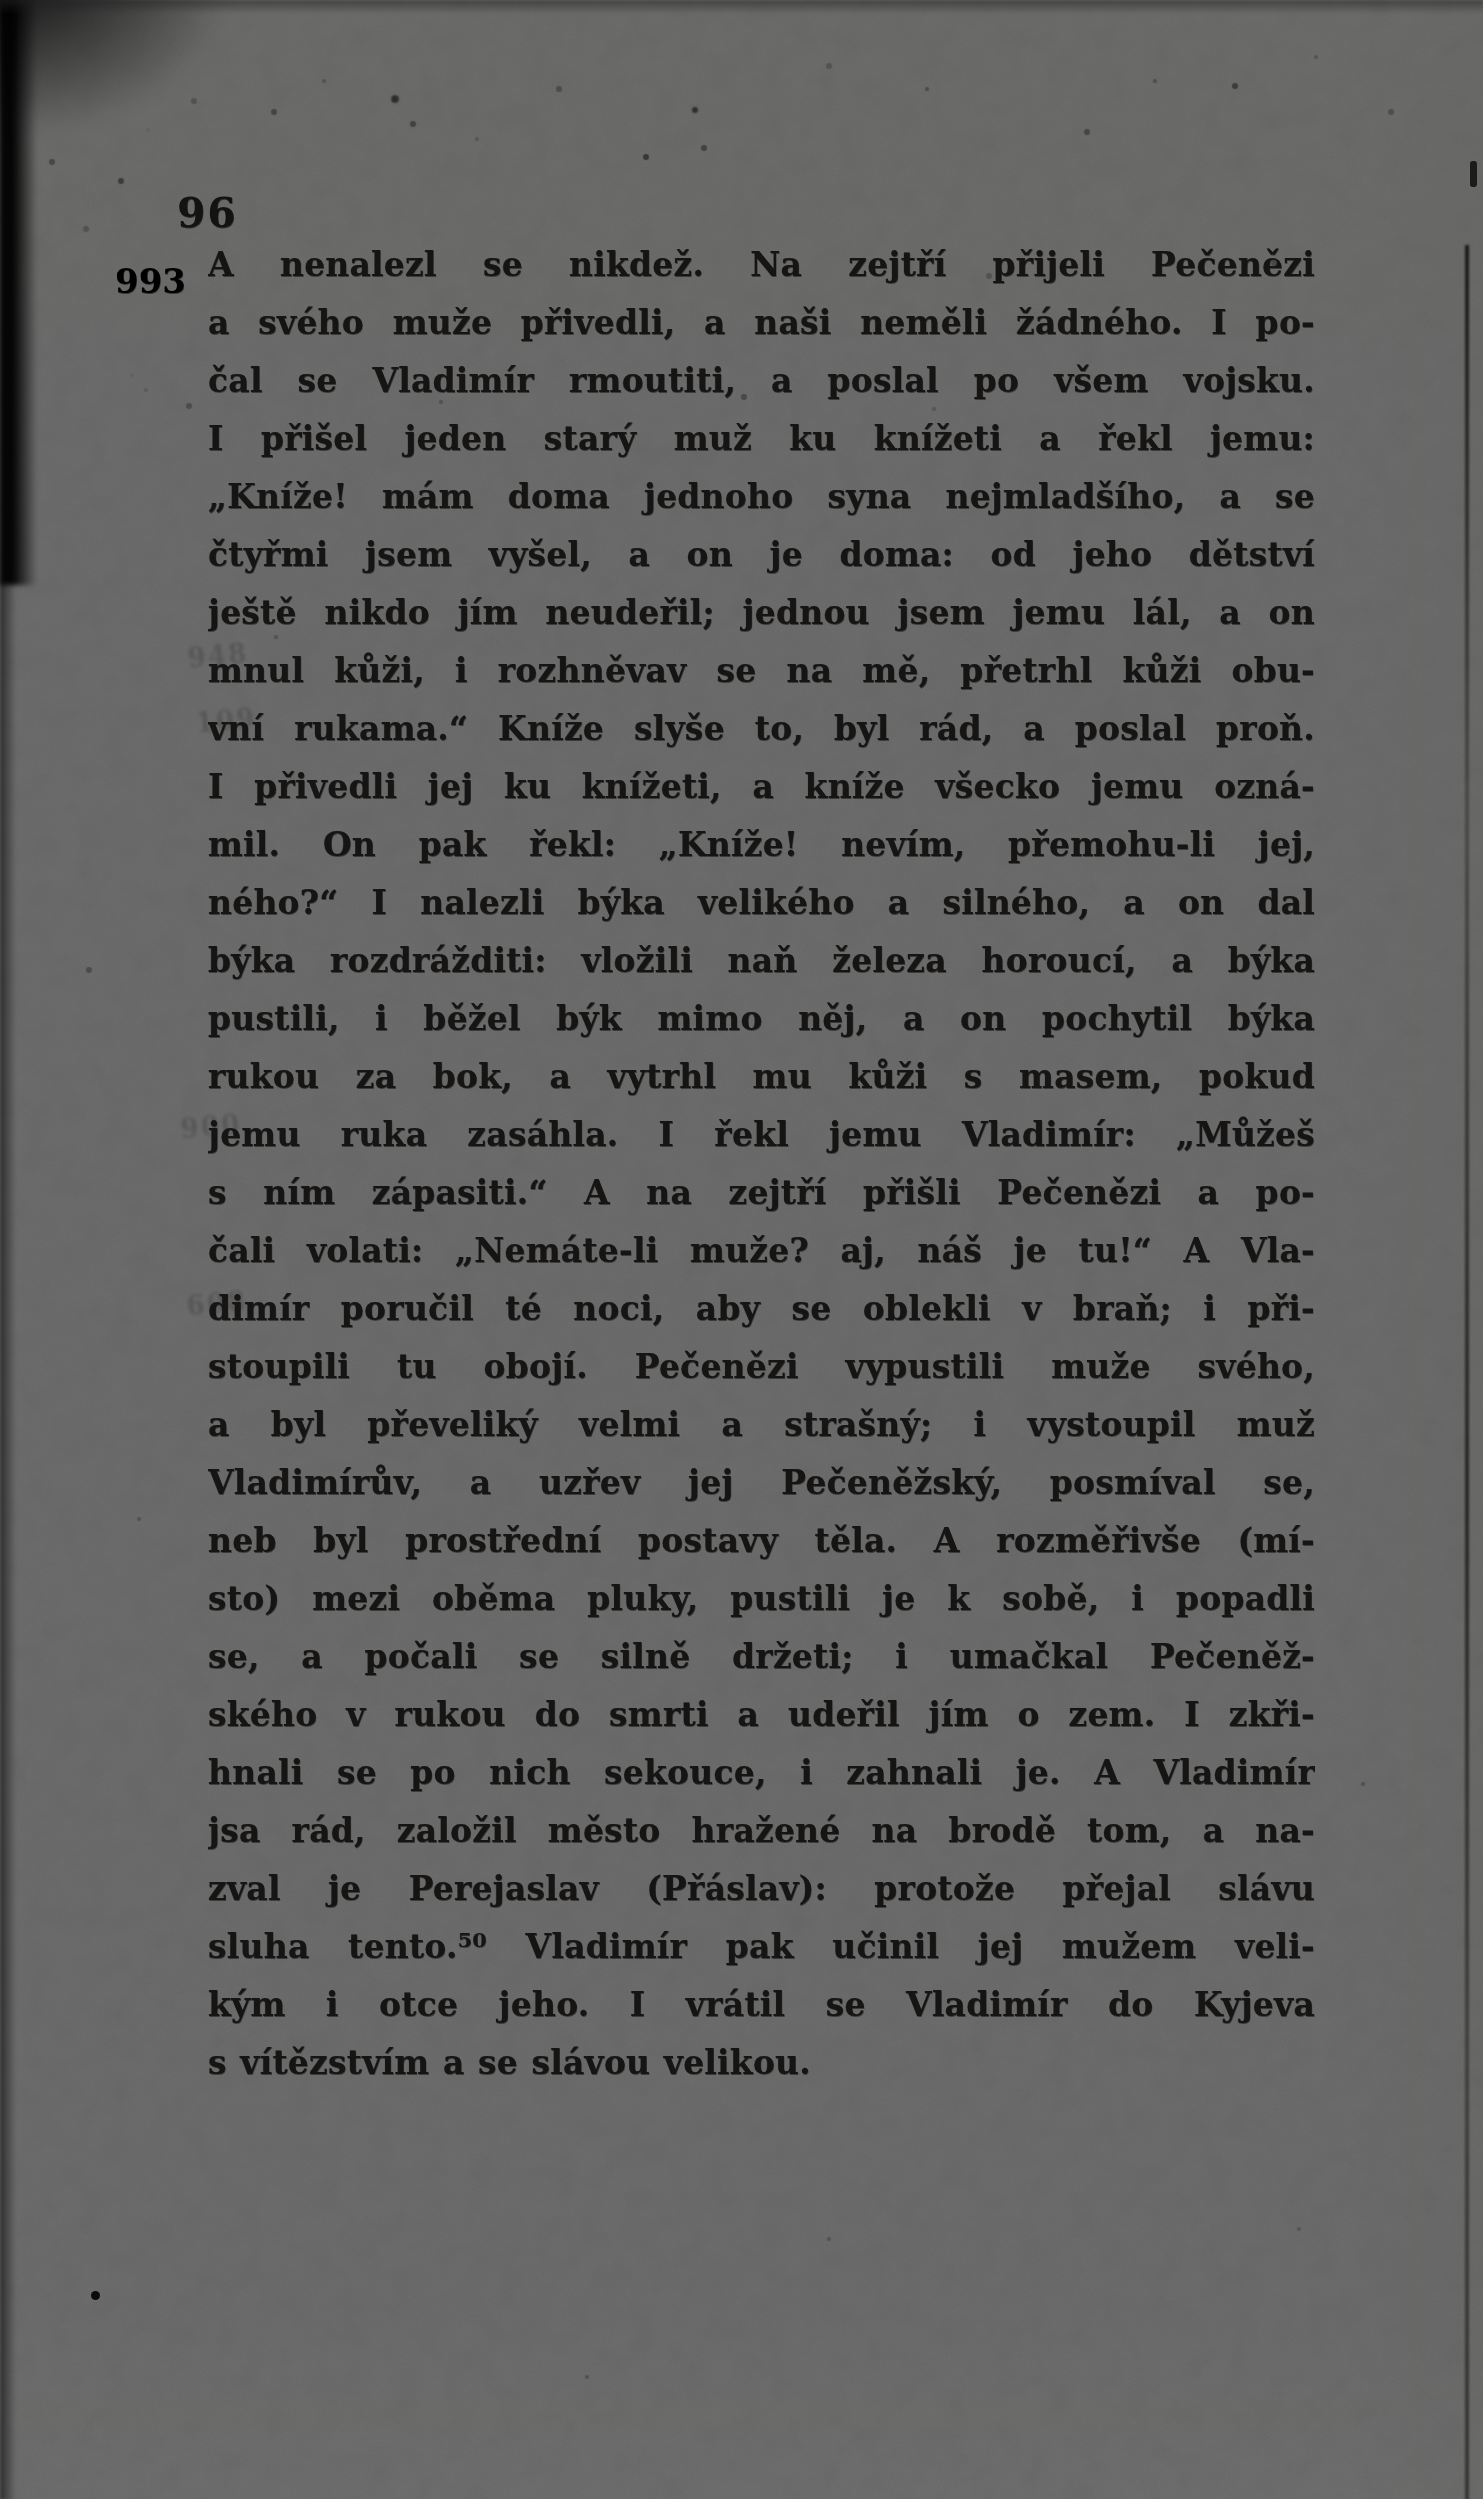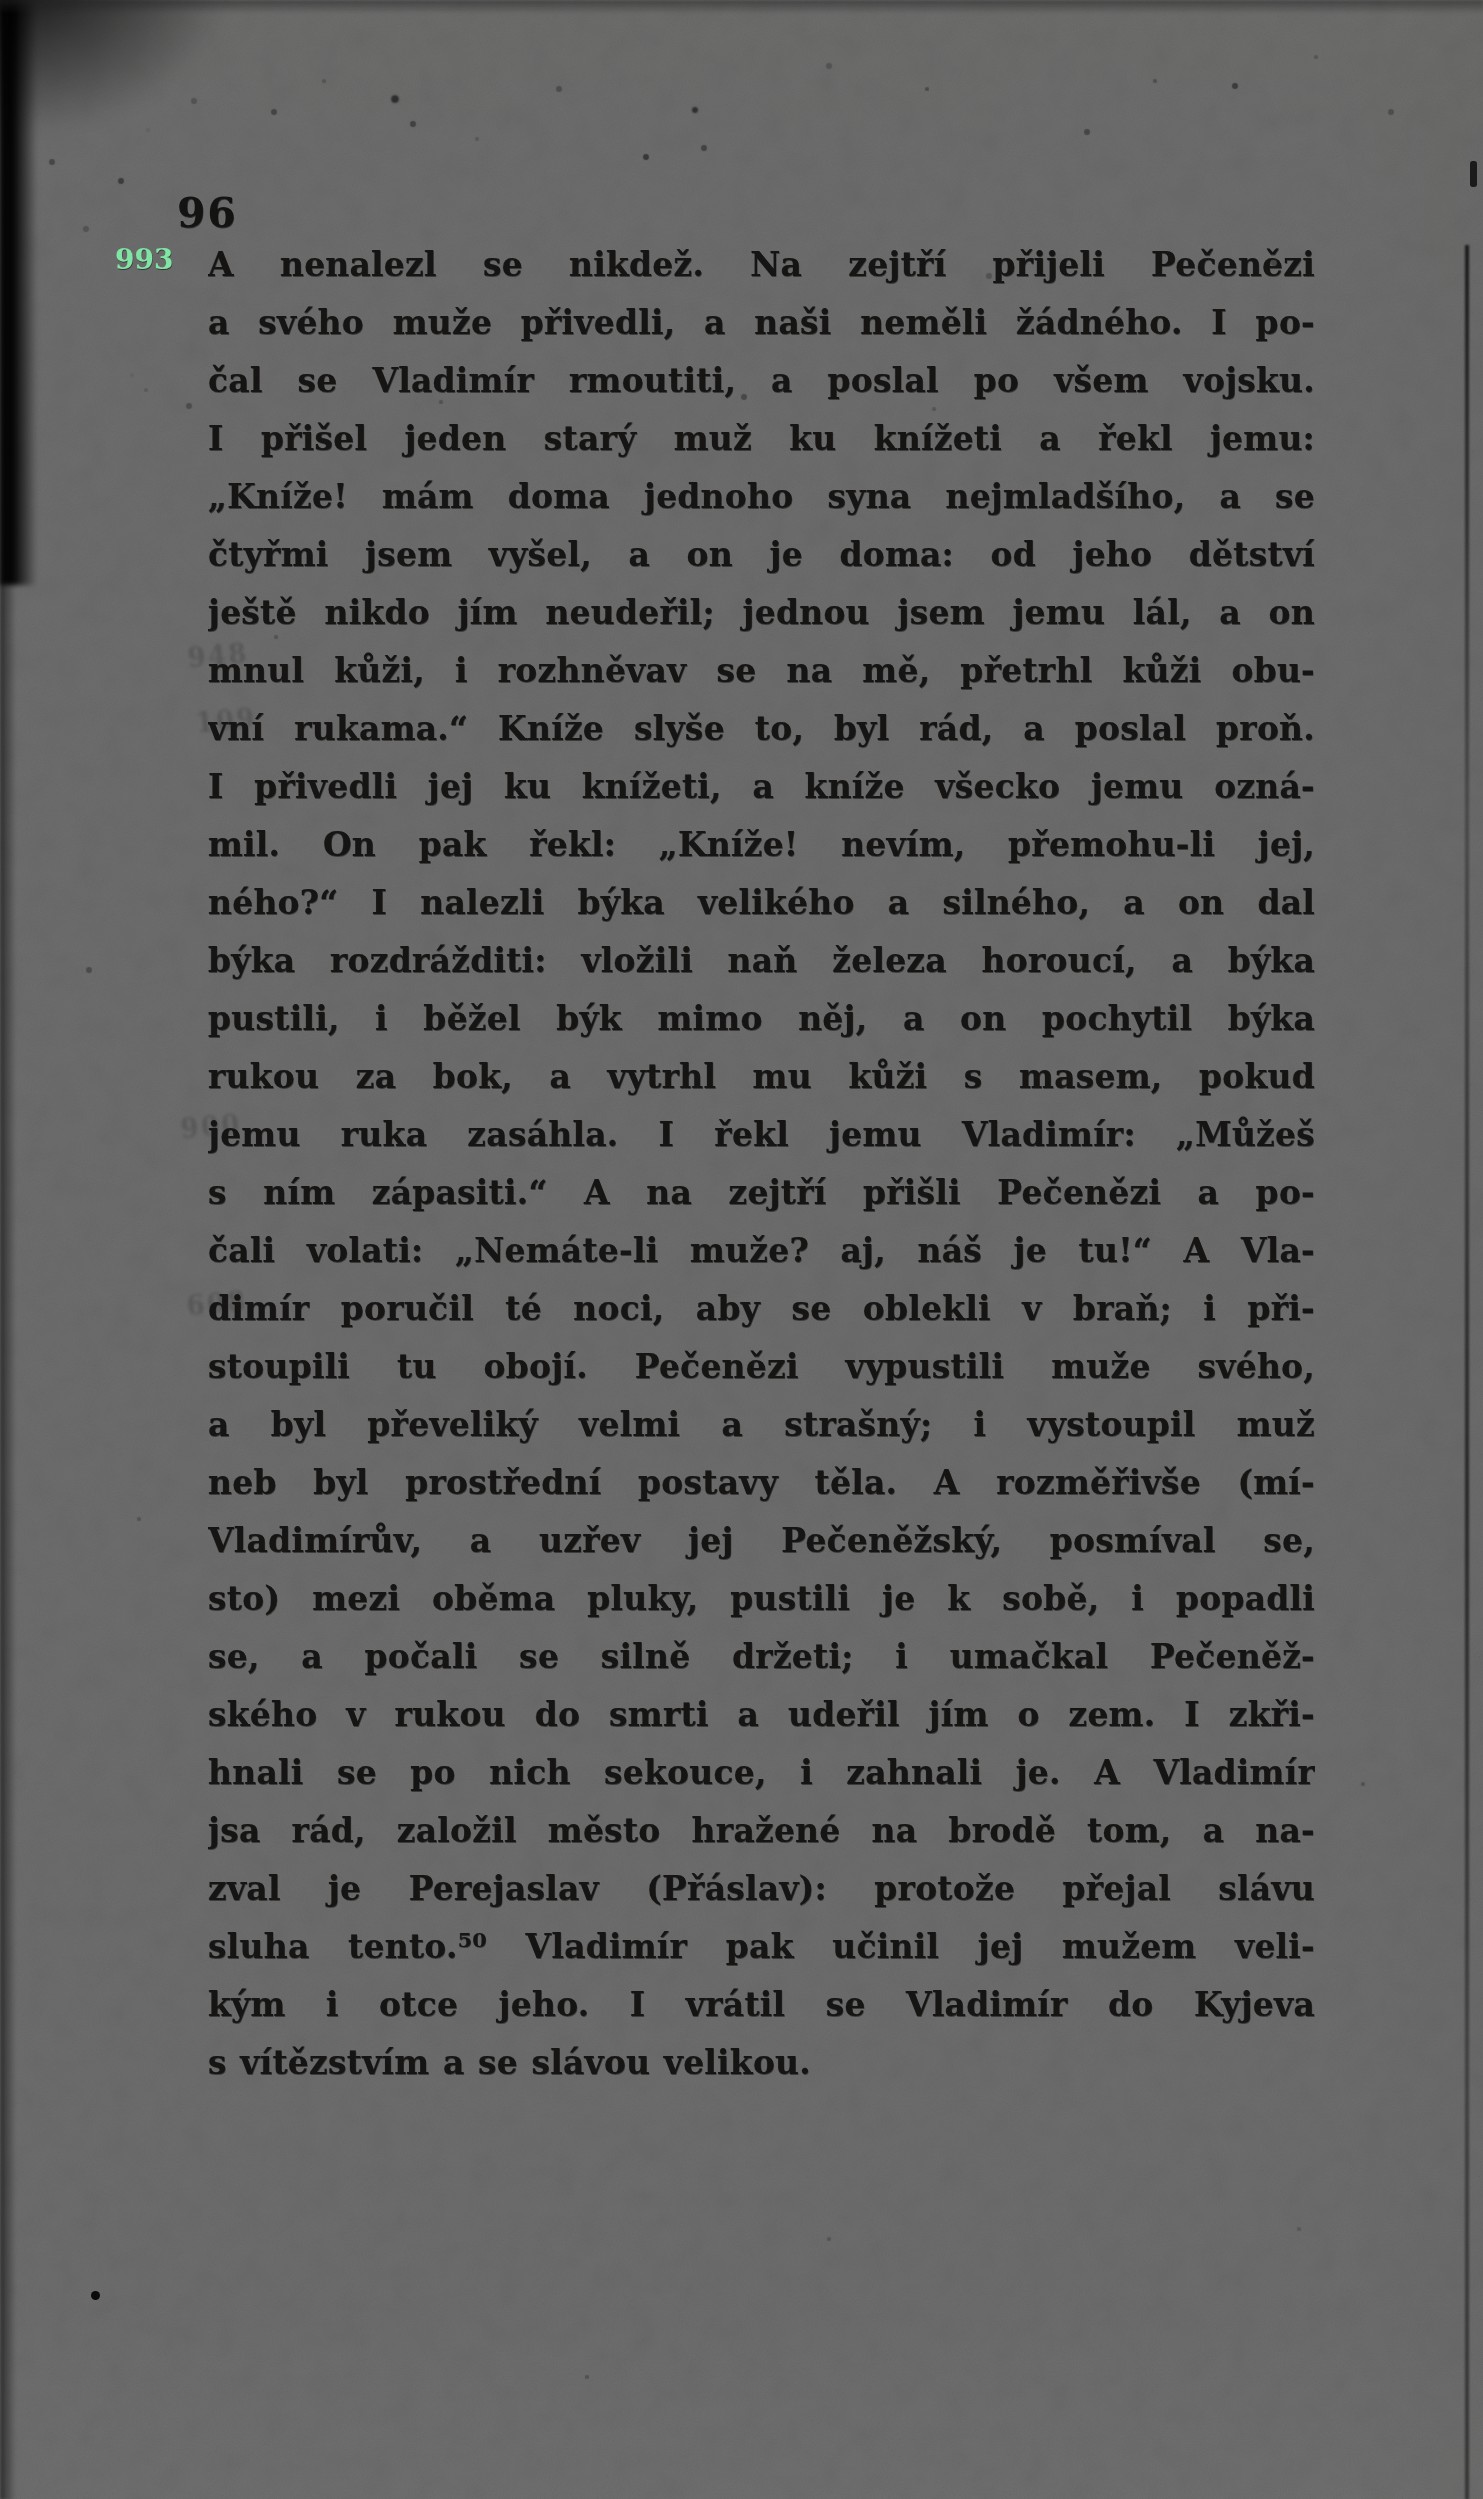--- a/index.html
+++ b/index.html
@@ -16,22 +16,22 @@
     background:linear-gradient(to bottom, rgba(110,110,108,.38), rgba(110,110,108,0));}
   .shade-right{position:absolute;right:0;top:0;bottom:0;width:137px;z-index:1;
     background:linear-gradient(to left, rgba(100,100,98,.22), rgba(100,100,98,0));}
   .shade-bottom{position:absolute;left:0;bottom:0;right:0;height:183px;z-index:1;
     background:linear-gradient(to top, rgba(120,120,118,.18), rgba(120,120,118,0));}
 
   
   .pagenum{position:absolute;left:177px;top:189px;z-index:3;
     font-weight:700;font-size:41px;color:#131312;letter-spacing:1.8px;
     text-shadow:0.5px 0.5px 0 rgba(15,15,15,.6);}
-  .marginyear{position:absolute;left:115px;top:243px;z-index:3;
-    font-weight:700;font-size:28px;color:#86efac;
+  .marginyear{position:absolute;left:115px;top:261px;z-index:3;
+    font-weight:700;font-size:34px;color:#000000;
     text-shadow:0.5px 0.5px 0 rgba(15,15,15,.55);}
   .textblock{position:absolute;left:208px;top:236px;width:1107px;z-index:3;
     font-weight:700;font-size:33px;color:#161514;}
   .line{height:58px;line-height:58px;overflow:hidden;
     text-align:justify;text-align-last:justify;
     letter-spacing:0.2px;word-spacing:1.8px;
     text-shadow:0.5px 0.5px 0 rgba(22,21,20,.55), -0.4px 0 0 rgba(22,21,20,.3);}
   .line.last{text-align-last:left;}
 
   
@@ -111,22 +111,22 @@
     <div class="line">ného?“ I nalezli býka velikého a silného, a on dal</div>
     <div class="line">býka rozdrážditi: vložili naň železa horoucí, a býka</div>
     <div class="line">pustili, i běžel býk mimo něj, a on pochytil býka</div>
     <div class="line">rukou za bok, a vytrhl mu kůži s masem, pokud</div>
     <div class="line">jemu ruka zasáhla. I řekl jemu Vladimír: „Můžeš</div>
     <div class="line">s ním zápasiti.“ A na zejtří přišli Pečenězi a po-</div>
     <div class="line">čali volati: „Nemáte-li muže? aj, náš je tu!“ A Vla-</div>
     <div class="line">dimír poručil té noci, aby se oblekli v braň; i při-</div>
     <div class="line">stoupili tu obojí. Pečenězi vypustili muže svého,</div>
     <div class="line">a byl převeliký velmi a strašný; i vystoupil muž</div>
+    <div class="line">Vladimírův, a uzřev jej Pečeněžský, posmíval se,</div>
     <div class="line">neb byl prostřední postavy těla. A rozměřivše (mí-</div>
-    <div class="line">Vladimírův, a uzřev jej Pečeněžský, posmíval se,</div>
     <div class="line">sto) mezi oběma pluky, pustili je k sobě, i popadli</div>
     <div class="line">se, a počali se silně držeti; i umačkal Pečeněž-</div>
     <div class="line">ského v rukou do smrti a udeřil jím o zem. I zkři-</div>
     <div class="line">hnali se po nich sekouce, i zahnali je. A Vladimír</div>
     <div class="line">jsa rád, založil město hražené na brodě tom, a na-</div>
     <div class="line">zval je Perejaslav (Přáslav): protože přejal slávu</div>
     <div class="line">sluha tento.⁵⁰ Vladimír pak učinil jej mužem veli-</div>
     <div class="line">kým i otce jeho. I vrátil se Vladimír do Kyjeva</div>
     <div class="line last">s vítězstvím a se slávou velikou.</div>
   </div>

